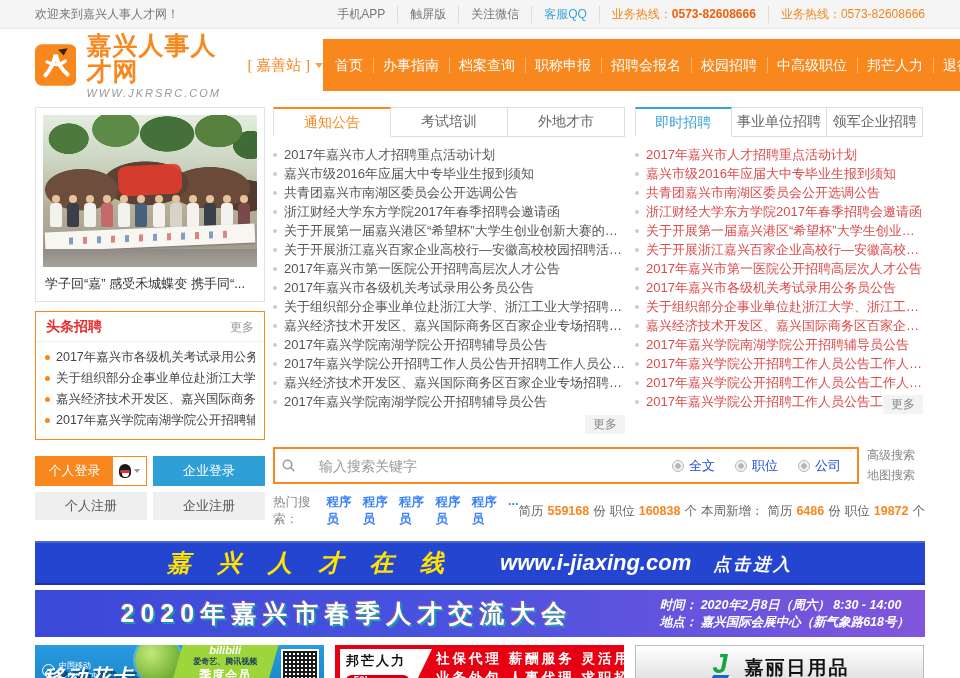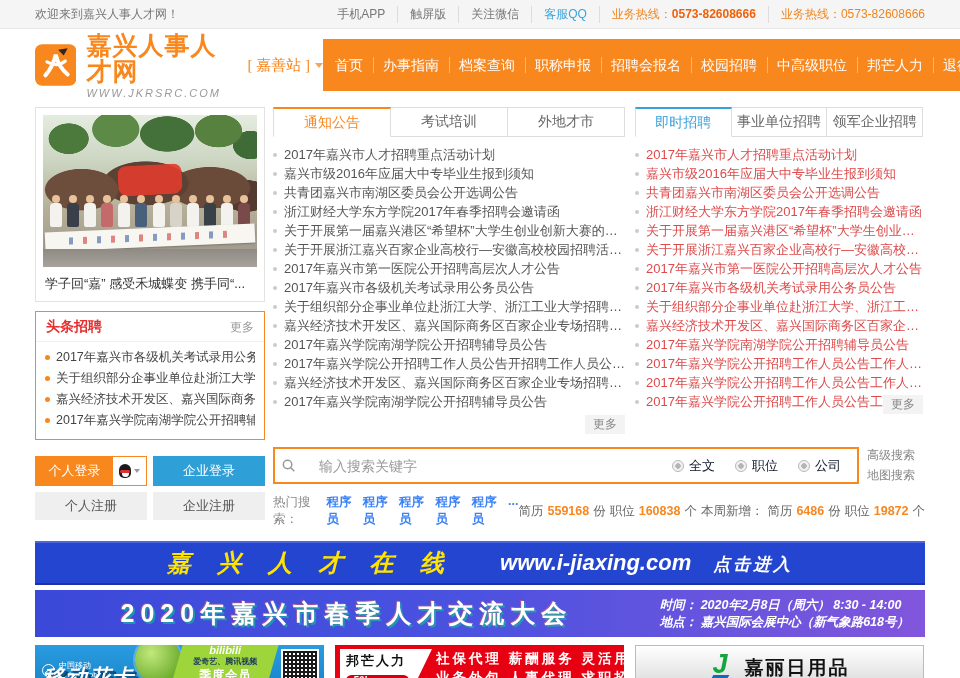--- a/index.html
+++ b/index.html
@@ -119,21 +119,21 @@
   .more-chip { display:inline-block; font-size:12px; color:#888; background:#f3f3f3; padding:1px 8px; cursor:pointer; }
   .overlap { margin-top:-17px; }
 
   
   .search-block { display:flex; gap:8px; margin-top:13px; }
   .search-bar { flex:1; border:2px solid #f8871e; height:37px; display:flex; background:#fff; }
   .si-wrap { flex:1; display:flex; align-items:center; padding:0 6px; gap:23px; min-width:0; }
   .si-wrap input { border:none; outline:none; flex:1; font-size:14px; color:#333; min-width:0; background:transparent; }
   .si-wrap input::placeholder { color:#999; }
   .radios { display:flex; align-items:center; gap:20px; padding-right:16px; }
-  .radio { display:flex; align-items:center; gap:5px; font-size:13px; color:#0f172a; cursor:pointer; white-space:nowrap; }
+  .radio { display:flex; align-items:center; gap:5px; font-size:13px; color:#1d4ed8; cursor:pointer; white-space:nowrap; }
   .radio-c { width:12px; height:12px; border-radius:50%; border:1px solid #b8b8b8;
     background:radial-gradient(circle, #b5b5b5 0 2.5px, #f2f2f2 3px); }
   .btn-search { width:96px; background:#f8871e; color:#fff; font-size:16px; letter-spacing:4px;
     display:flex; align-items:center; justify-content:center; cursor:pointer; flex:none; }
   .search-links { width:58px; flex:none; display:flex; flex-direction:column; justify-content:center;
     gap:3px; font-size:12px; color:#888; }
   .search-links span { cursor:pointer; white-space:nowrap; }
   .hot-row { display:flex; align-items:center; margin-top:10px; font-size:12.5px; color:#555; }
   .hot-label { color:#888; }
   .hot-items { display:flex; gap:9px; margin-left:4px; font-weight:bold; color:#3b82f6; }

